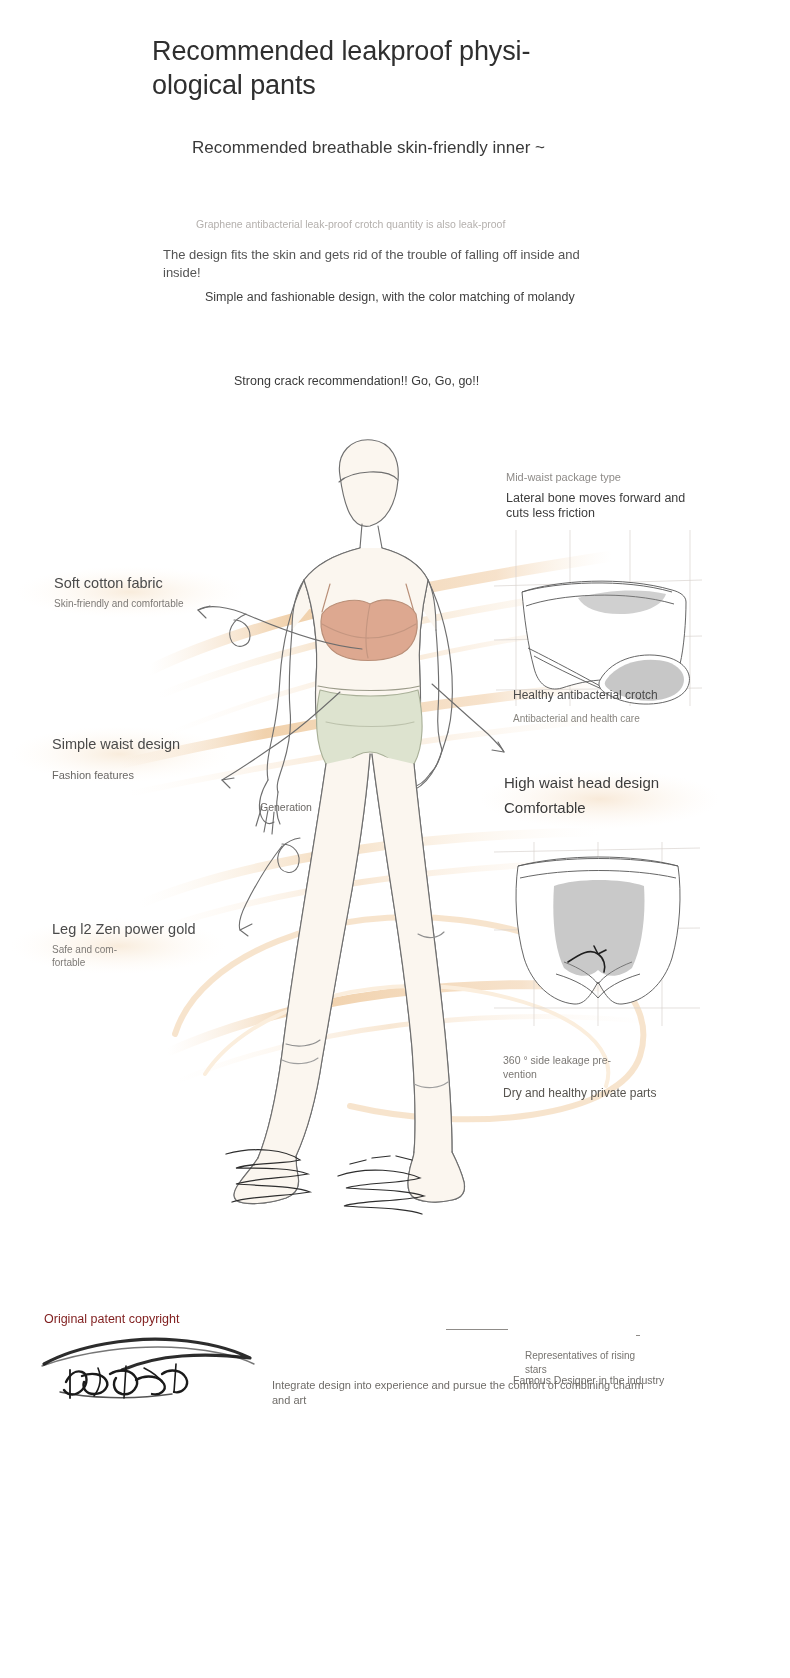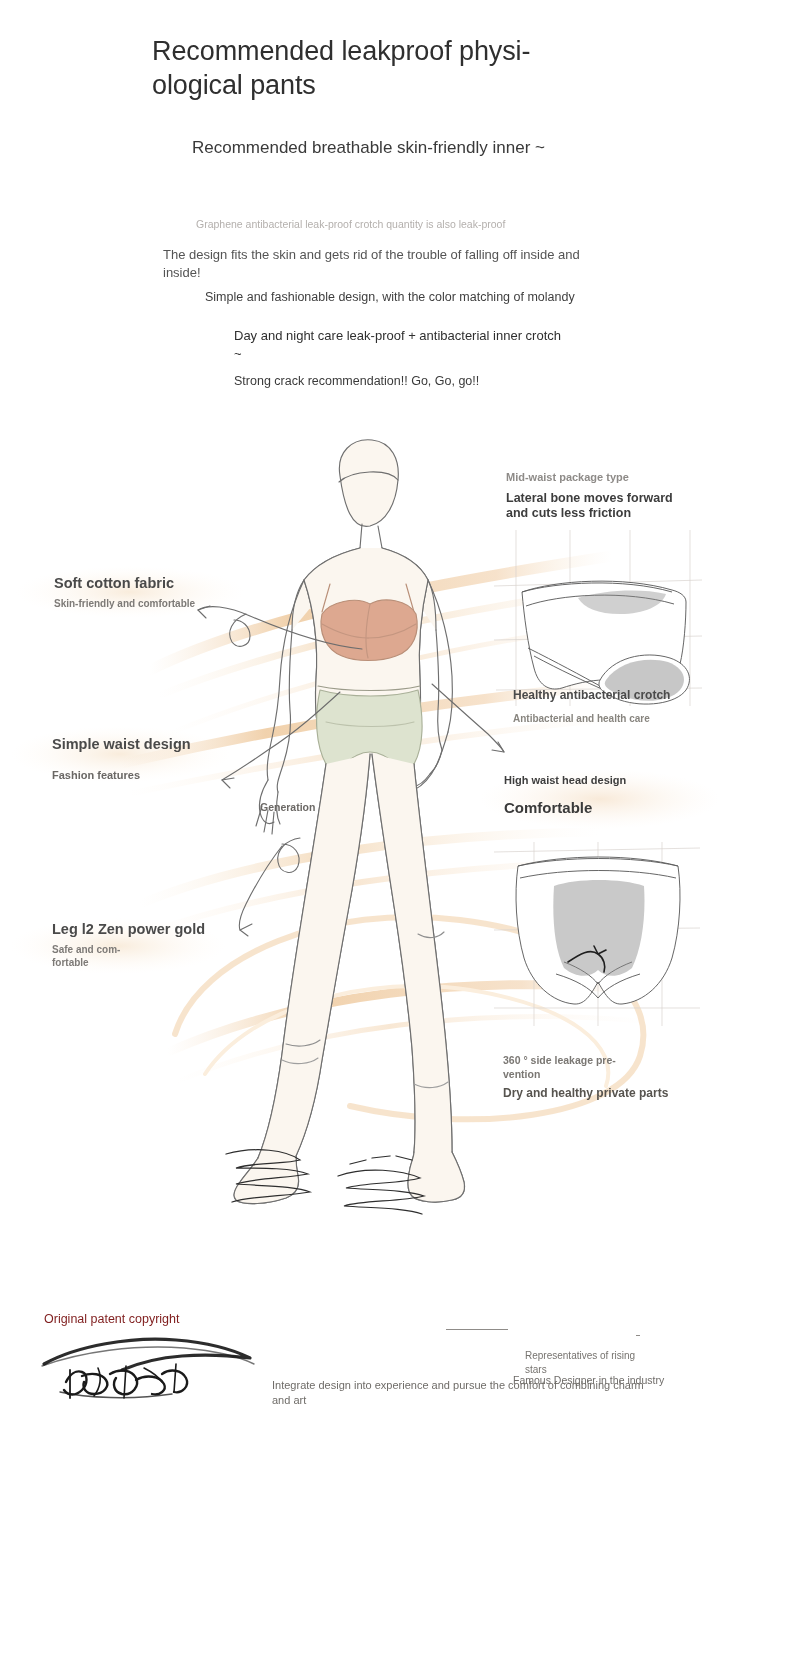--- a/index.html
+++ b/index.html
@@ -91,21 +91,21 @@
   .art {
     position: absolute;
     left: 0;
     top: 430px;
     width: 790px;
     height: 790px;
   }
   .art svg { display: block; }
 
   
-  .callout { position: absolute; font-weight: bold; }
+  .callout { position: absolute; }
   .cl-title {
     font-size: 14.5px;
     color: #4a4a4a;
     line-height: 1.3;
     white-space: nowrap;
   }
   .cl-sub {
     font-size: 10px;
     color: #7d7a77;
     line-height: 1.35;
@@ -120,21 +120,21 @@
   .c-mid    { left: 506px; top: 466px; }
   .c-mid .cl-title { font-size: 11px; color: #8e8b88; }
   .c-lateral{ left: 506px; top: 487px; width: 190px; }
   .c-lateral .cl-title { font-size: 12.5px; color: #3d3d3d; white-space: normal; line-height: 1.22; }
 
   .c-health { left: 513px; top: 684px; width: 160px; }
   .c-health .cl-title { font-size: 12px; color: #4a4a4a; white-space: normal; line-height: 1.25; }
   .c-health .cl-sub { font-size: 10px; color: #88857f; }
 
   .c-high   { left: 504px; top: 769px; }
-  .c-high .cl-title { font-size: 11px; color: #3d3d3d; }
+  .c-high .cl-title { font-size: 15px; color: #3d3d3d; }
   .c-comf   { left: 504px; top: 794px; }
   .c-comf .cl-title { font-size: 15px; color: #3a3a3a; }
 
   .c-enl    { left: 503px; top: 1025px; width: 225px; }
   .c-enl .cl-title { font-size: 11px; color: #6e6b68; white-space: normal; line-height: 1.28; }
   .c-360    { left: 503px; top: 1050px; width: 120px; }
   .c-360 .cl-title { font-size: 10.5px; color: #7a7773; white-space: normal; line-height: 1.3; }
   .c-dry    { left: 503px; top: 1082px; }
   .c-dry .cl-title { font-size: 12px; color: #57544f; }
 
@@ -203,21 +203,20 @@
 </head>
 <body>
 
 <div id="page">
 
   <div class="title">Recommended leakproof physi-ological pants</div>
   <div class="subtitle">Recommended breathable skin-friendly inner ~</div>
   <div class="copy-faint">Graphene antibacterial leak-proof crotch quantity is also leak-proof</div>
   <div class="copy-a">The design fits the skin and gets rid of the trouble of falling off inside and inside!</div>
   <div class="copy-b">Simple and fashionable design, with the color matching of molandy</div>
-  <div class="copy-c">Day and night care leak-proof + antibacterial inner crotch ~</div>
   <div class="copy-d">Strong crack recommendation!! Go, Go, go!!</div>
 
   <div class="art">
     <svg width="790" height="790" viewBox="0 0 790 790" xmlns="http://www.w3.org/2000/svg">
       <defs>
         <linearGradient id="gSw1" x1="0" y1="0" x2="1" y2="0">
           <stop offset="0%" stop-color="#f6e2cb" stop-opacity="0"></stop>
           <stop offset="30%" stop-color="#f0cfa8" stop-opacity="0.95"></stop>
           <stop offset="75%" stop-color="#f5ddc2" stop-opacity="0.85"></stop>
           <stop offset="100%" stop-color="#faefe0" stop-opacity="0"></stop>

